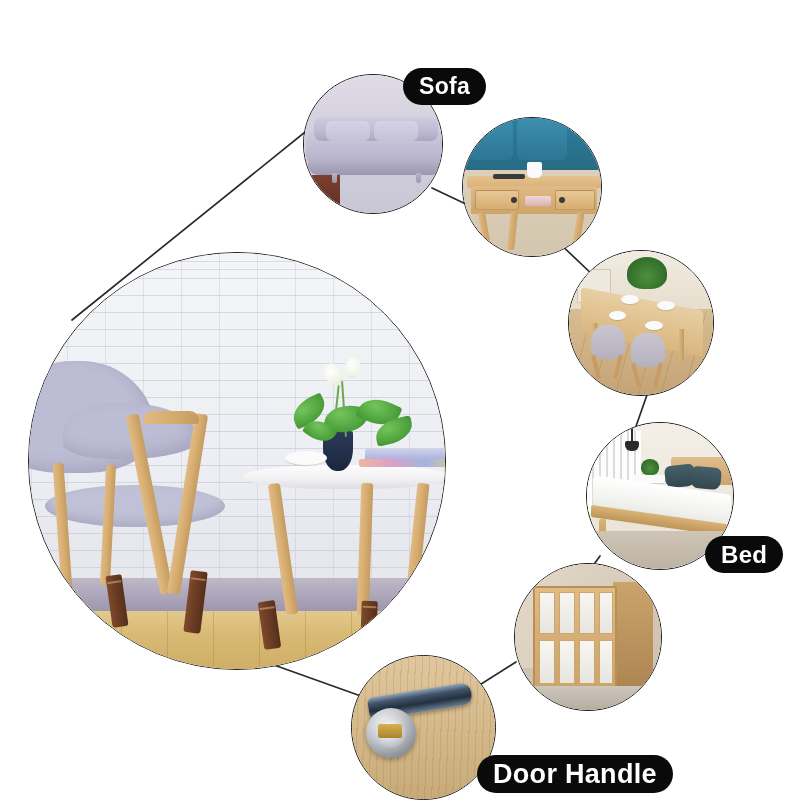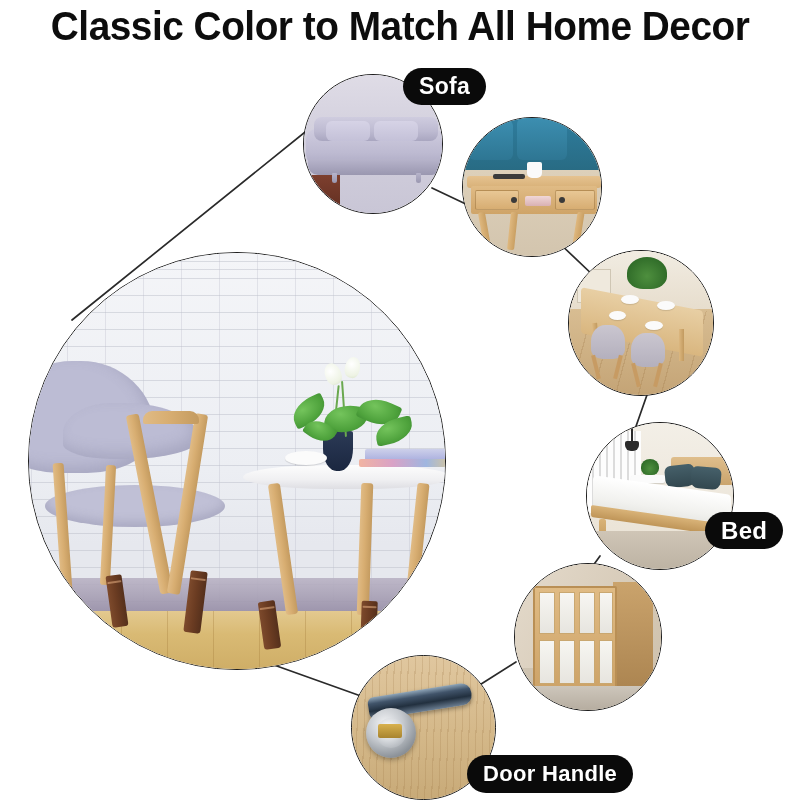--- a/index.html
+++ b/index.html
@@ -301,23 +301,20 @@
   .dh-spindle { position:absolute;
     background: linear-gradient(180deg,#d8b14e 0%, #a8842f 100%);
     border-radius: 2px;
   }
 </style>
 </head>
 <body>
 
 <div id="stage">
 
-  <div class="title-bar">
-    <div class="title-text">Classic Color to Match All Home Decor</div>
-  </div>
 
   <svg id="connectors" viewBox="0 0 800 800" xmlns="http://www.w3.org/2000/svg">
     <g fill="none" stroke="#2a2a2a" stroke-width="1.7" stroke-linecap="round">
 
       <path d="M 72 320 L 320 120"></path>
 
       <path d="M 432 188 L 470 206"></path>
 
       <path d="M 556 240 L 596 278"></path>
 
@@ -456,21 +453,21 @@
       <div class="c-plant" style="left:54px; top:36px; width:18px; height:16px;"></div>
       <div class="b-pillow" style="left:78px; top:42px; width:30px; height:22px; transform:rotate(-6deg);"></div>
       <div class="b-pillow" style="left:104px; top:44px; width:30px; height:22px; transform:rotate(5deg);"></div>
       <div class="b-mattress" style="left:6px; top:62px; width:138px; height:38px; transform: skewY(8deg);"></div>
       <div class="b-frame" style="left:4px; top:92px; width:142px; height:12px; transform: skewY(8deg);"></div>
       <div class="b-frame" style="left:12px; top:96px; width:7px; height:26px;"></div>
       <div class="b-frame" style="left:74px; top:108px; width:8px; height:30px;"></div>
       <div class="b-floor" style="height:38px;"></div>
     </div>
   </div>
-  <div class="pill" style="left:705px; top:512px; height:37px; font-size:24px;">
+  <div class="pill" style="left:705px; top:536px; height:37px; font-size:24px;">
     <span>Bed</span>
   </div>
 
   <div class="bubble" id="cabinet-bubble" style="left:514px; top:563px; width:148px; height:148px;">
     <div class="scene">
       <div class="cb-bg"></div>
       <div class="cb-wall" style="height:104px;"></div>
       <div class="cb-side" style="left:98px; top:18px; width:40px; height:110px;"></div>
       <div class="cb-body" style="left:18px; top:22px; width:84px; height:104px;"></div>
       <div class="cb-panel" style="left:24px; top:28px; width:16px; height:42px;"></div>
@@ -488,17 +485,17 @@
   <div class="bubble" id="door-handle-bubble" style="left:351px; top:655px; width:145px; height:145px;">
     <div class="scene">
       <div class="dh-bg"></div>
       <div class="dh-grain"></div>
       <div class="dh-lever" style="left:16px; top:34px; width:104px; height:22px;"></div>
       <div class="dh-rose" style="left:14px; top:52px; width:50px; height:50px;"></div>
       <div class="dh-rose2" style="left:24px; top:62px; width:30px; height:30px;"></div>
       <div class="dh-spindle" style="left:26px; top:68px; width:24px; height:14px;"></div>
     </div>
   </div>
-  <div class="pill" style="left:467px; top:755px; height:38px; font-size:22px;">
+  <div class="pill" style="left:477px; top:755px; height:38px; font-size:27px;">
     <span>Door Handle</span>
   </div>
 
 </div>
 
 </body></html>

